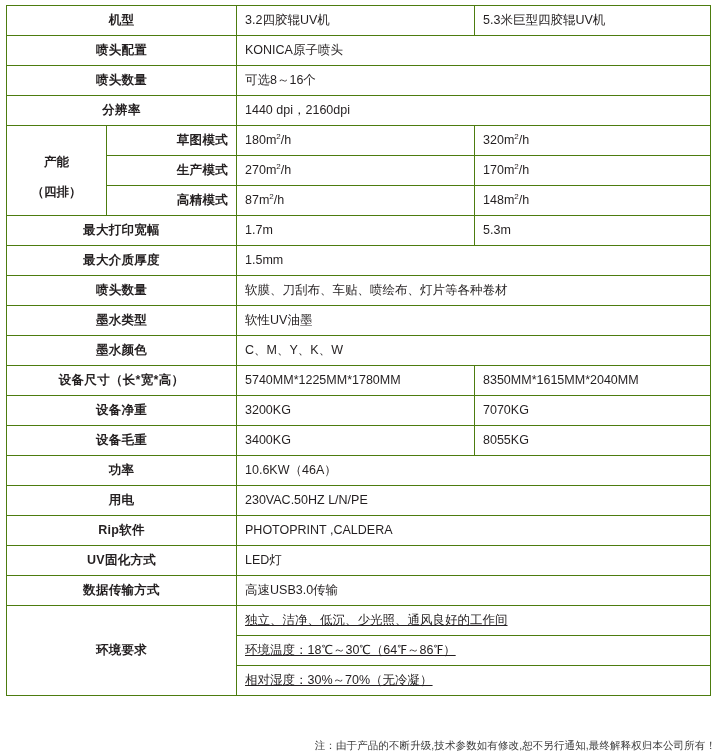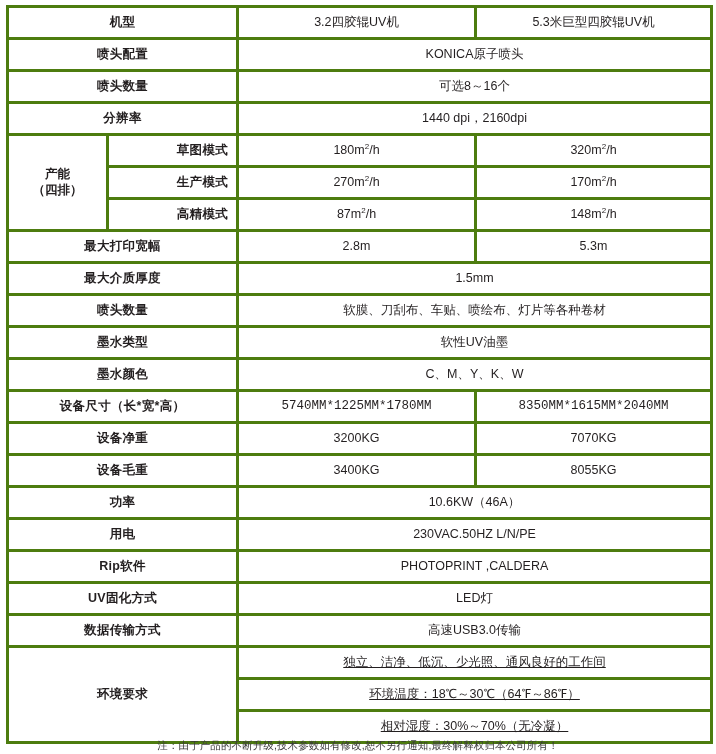--- a/index.html
+++ b/index.html
@@ -20,69 +20,69 @@
     height: 754px;
     box-sizing: border-box;
   }
   table.spec {
     border-collapse: collapse;
     width: 704px;
     margin: 5px 6px 0 6px;
     table-layout: fixed;
   }
   table.spec td {
-    border: 3px solid #4d7c0f;
+    border: 1px solid #4d7c0f;
     font-size: 12.5px;
     line-height: 1.25;
     padding: 0 8px;
     height: 29px;
     vertical-align: middle;
     color: #231f20;
     overflow: hidden;
     white-space: nowrap;
   }
   td.label {
     text-align: center;
     font-weight: bold;
     letter-spacing: 0.3px;
   }
   td.sublabel {
     text-align: right;
     font-weight: bold;
     letter-spacing: 0.3px;
   }
   td.val {
-    text-align: center;
+    text-align: left;
     font-weight: normal;
   }
   td.val-small {
     font-size: 12px;
-    font-family: Liberation Mono, monospace;
   }
   td.multiline {
     white-space: normal;
     line-height: 1.35;
     text-align: center;
     font-weight: bold;
   }
   .two-line {
     display: block;
     text-align: center;
+    margin-top: 14px;
   }
   sup {
     font-size: 8px;
     vertical-align: super;
     line-height: 0;
   }
   .footnote {
     position: absolute;
     left: 0;
     right: 0;
     bottom: 6px;
-    text-align: center;
+    text-align: right;
     font-size: 10.5px;
     color: #3a3a3a;
     letter-spacing: 0.1px;
   }
   .env-cell {
     text-align: left;
     white-space: nowrap;
     text-decoration: underline;
   }
 </style>
@@ -138,21 +138,21 @@
       </tr>
 
       <tr>
         <td class="sublabel">高精模式</td>
         <td class="val"><span>87</span><span>m</span><sup>2</sup><span>/h</span></td>
         <td class="val"><span>148</span><span>m</span><sup>2</sup><span>/h</span></td>
       </tr>
 
       <tr>
         <td class="label" colspan="2">最大打印宽幅</td>
-        <td class="val">2.8m</td>
+        <td class="val">1.7m</td>
         <td class="val">5.3m</td>
       </tr>
 
       <tr>
         <td class="label" colspan="2">最大介质厚度</td>
         <td class="val" colspan="2">1.5mm</td>
       </tr>
 
       <tr>
         <td class="label" colspan="2">喷头数量</td>

